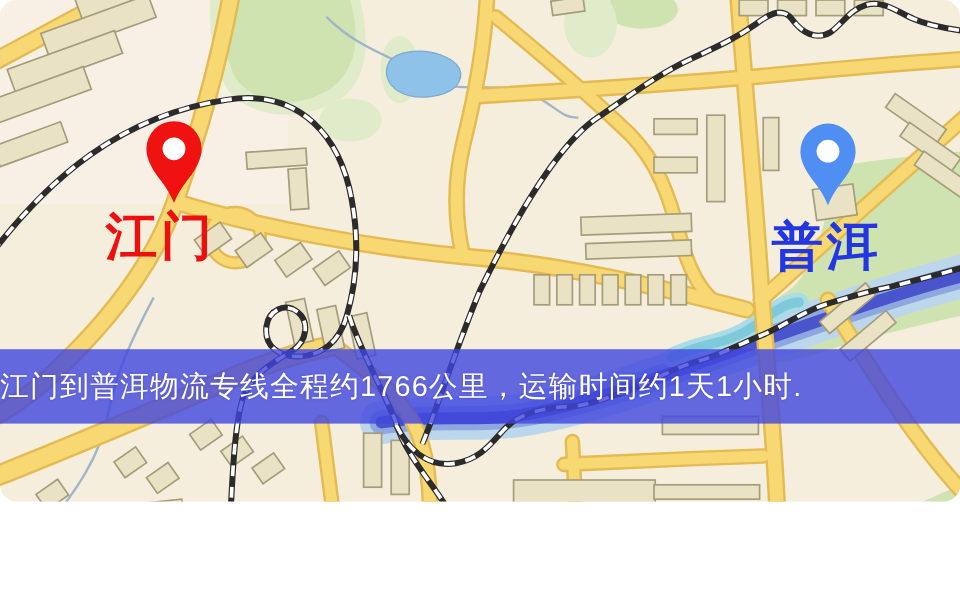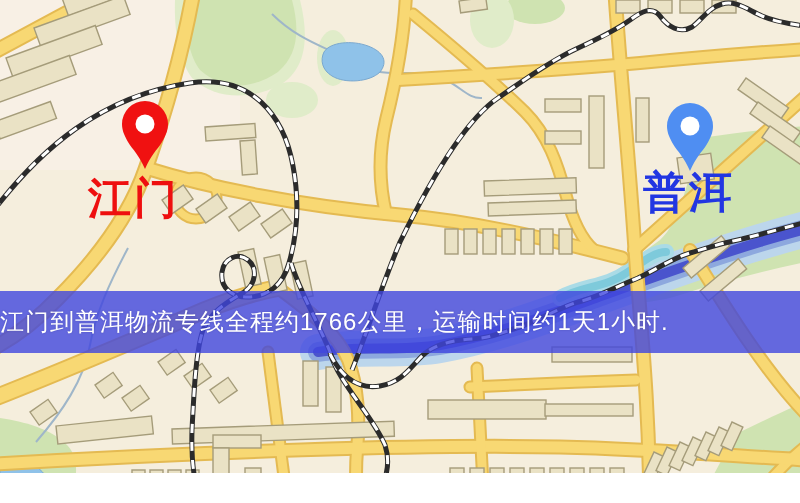--- a/index.html
+++ b/index.html
@@ -1,17 +1,17 @@
 <!DOCTYPE html>
 <html><head>
 <meta charset="utf-8">
 <style>
   html,body{margin:0;padding:0;}
   body{width:800px;height:503px;overflow:hidden;font-family:"Liberation Sans","DejaVu Sans",sans-serif;}
-  .stage{position:relative;width:800px;height:473px;background:#f5eedd;overflow:hidden;}
+  .stage{position:relative;width:800px;height:418px;background:#f5eedd;overflow:hidden;border-radius:14px;}
   .stage svg{position:absolute;left:0;top:0;display:block;}
   
   .road-c{fill:none;stroke:#e4ba52;stroke-linecap:round;}
   .road-f{fill:none;stroke:#f8d873;stroke-linecap:round;}
   .rail-b{fill:none;stroke:#2b2b2b;stroke-linecap:butt;}
   .rail-w{fill:none;stroke:#ffffff;stroke-dasharray:9 9;}
   .bld{fill:#eae2c5;stroke:#a59c7a;stroke-width:1.4;}
   .green{fill:#cfe3b1;stroke:none;}
   .green-pale{fill:#e0ecc9;stroke:none;}
   .water{fill:#8fc2e9;stroke:#7aa8cf;stroke-width:1;}
@@ -25,21 +25,21 @@
     color:#ffffff;font-size:24px;letter-spacing:1px;
     text-shadow:0 0 2px rgba(40,40,120,0.35);
     white-space:nowrap;
   }
   
   .marker-label{
     position:absolute;font-size:43px;font-weight:700;line-height:1;
     letter-spacing:3px;white-space:nowrap;
   }
   .marker-label.origin{left:88px;top:177px;color:#ee0f0f;}
-  .marker-label.dest{left:643px;top:171px;color:#2236e2;}
+  .marker-label.dest{left:643px;top:185px;color:#2236e2;}
 </style>
 </head>
 <body>
 
 <div class="stage">
   <svg width="800" height="503" viewBox="0 0 800 503">
     <defs>
 
       <path id="r1" d="M -6,52 L 102,-6"></path>
       <path id="r2" d="M 193,-6 C 181,60 162,122 146,168 C 130,215 98,258 58,298 C 35,322 12,338 -6,348"></path>

